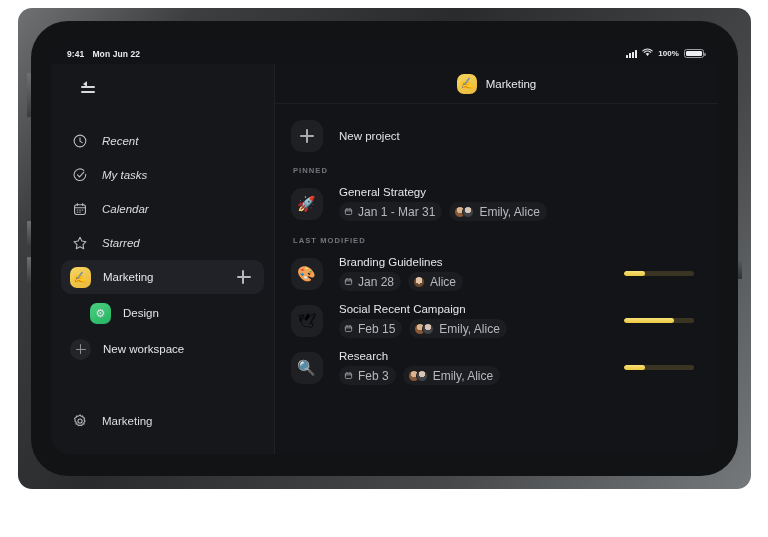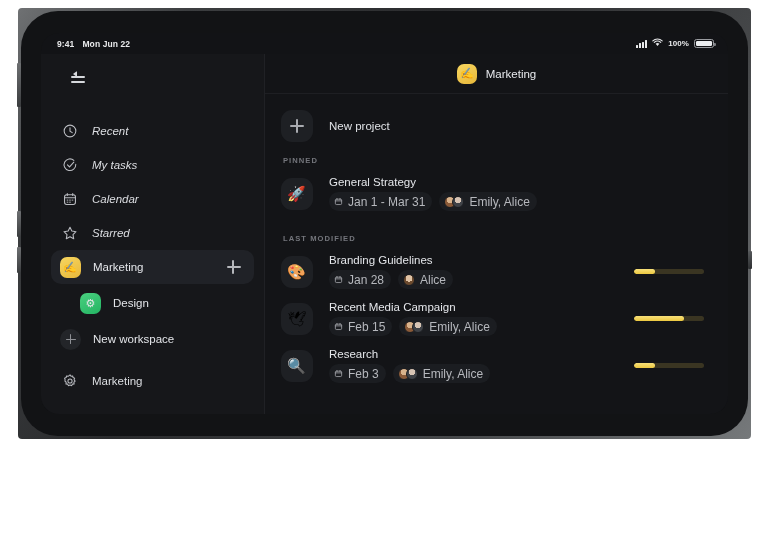--- a/index.html
+++ b/index.html
@@ -12,24 +12,24 @@
     font-family: "Liberation Sans", sans-serif;
     -webkit-font-smoothing: antialiased;
   }
 
   
   #device-frame {
     position: absolute;
     left: 18px;
     top: 8px;
     width: 733px;
-    height: 431px;
-    border-radius: 4px;
+    height: 481px;
+    border-radius: 14px;
     background: linear-gradient(128deg, #6f7173 0%, #3c3e40 16%, #2a2b2d 40%, #46484a 72%, #76797b 100%);
-    padding: 3px;
+    padding: 13px;
   }
   #device-bezel {
     width: 100%;
     height: 100%;
     border-radius: 37px;
     background: #121315;
     padding: 22px 20px;
     position: relative;
   }
   .side-btn {
@@ -404,21 +404,21 @@
                       <span class="avatar emily"></span>
                       <span class="avatar alice"></span>
                     </span>
                     <span>Emily, Alice</span>
                   </span>
                 </span>
               </span>
               <span class="progress-spacer"></span>
             </div>
 
-            <div class="main-section-label" style="margin-top:18px">LAST MODIFIED</div>
+            <div class="main-section-label" style="margin-top:10px">LAST MODIFIED</div>
 
             <div class="project-row">
               <span class="project-emoji">🎨</span>
               <span class="project-main">
                 <span class="project-title" style="display:block">Branding Guidelines</span>
                 <span class="project-meta">
                   <span class="meta-chip">
                     <svg viewBox="0 0 20 20" fill="none" stroke="#b6b8bd" stroke-width="1.6">
                       <rect x="3" y="4.8" width="14" height="12" rx="2.6"></rect>
                         <path d="M3 8.6h14" stroke-linecap="round"></path>
@@ -437,21 +437,21 @@
               <span class="progress-wrap">
                 <span class="progress-track" style="display:block">
                   <span class="progress-fill" id="pf-0" style="display: block; width: 30%;"></span>
                 </span>
               </span>
             </div>
 
             <div class="project-row">
               <span class="project-emoji">🕊</span>
               <span class="project-main">
-                <span class="project-title" style="display:block">Recent Media Campaign</span>
+                <span class="project-title" style="display:block">Social Recent Campaign</span>
                 <span class="project-meta">
                   <span class="meta-chip">
                     <svg viewBox="0 0 20 20" fill="none" stroke="#b6b8bd" stroke-width="1.6">
                       <rect x="3" y="4.8" width="14" height="12" rx="2.6"></rect>
                         <path d="M3 8.6h14" stroke-linecap="round"></path>
                       <path d="M6.6 3.2v2.4M13.4 3.2v2.4" stroke-linecap="round"></path>
                     </svg>
                     <span>Feb 15</span>
                   </span>
                   <span class="meta-chip">

